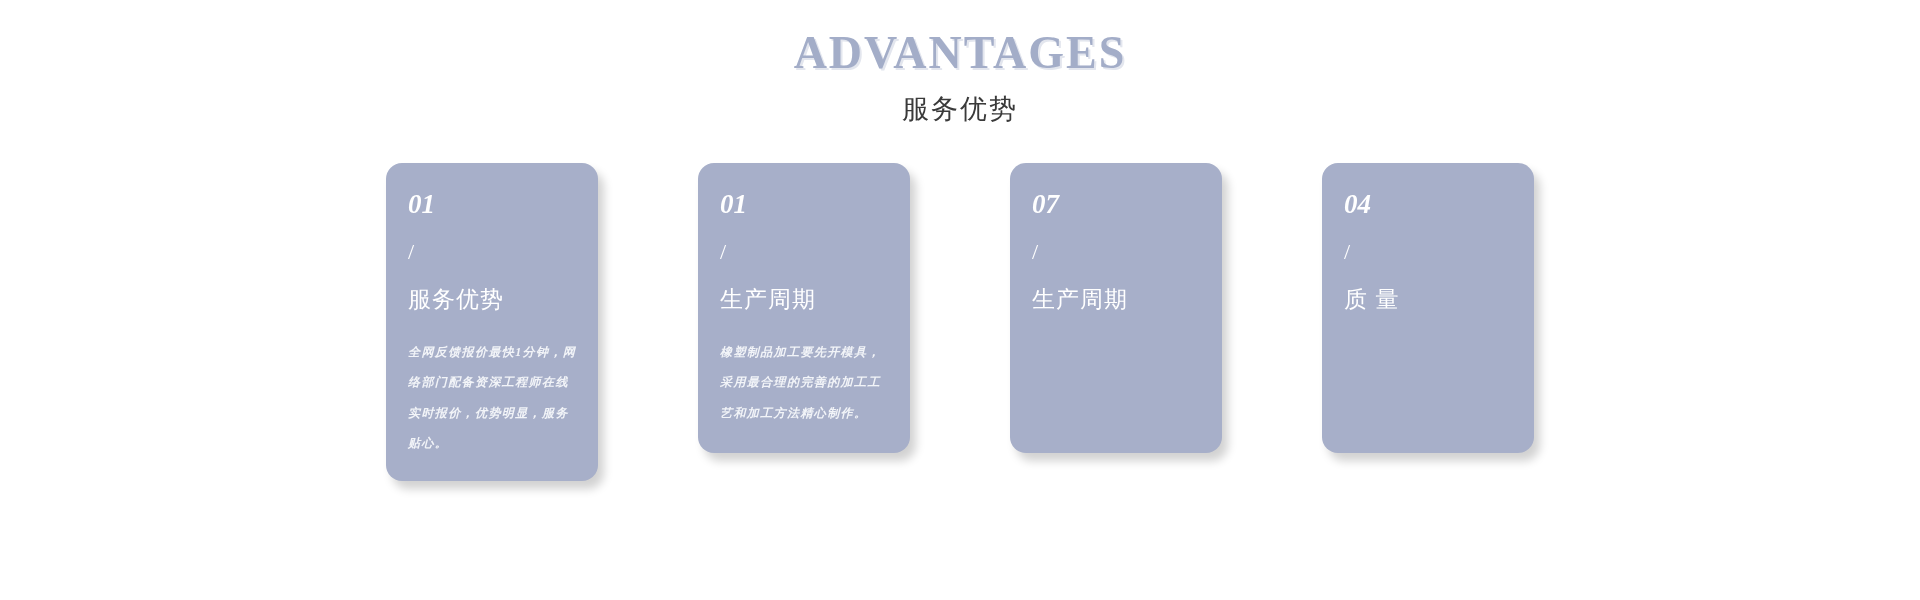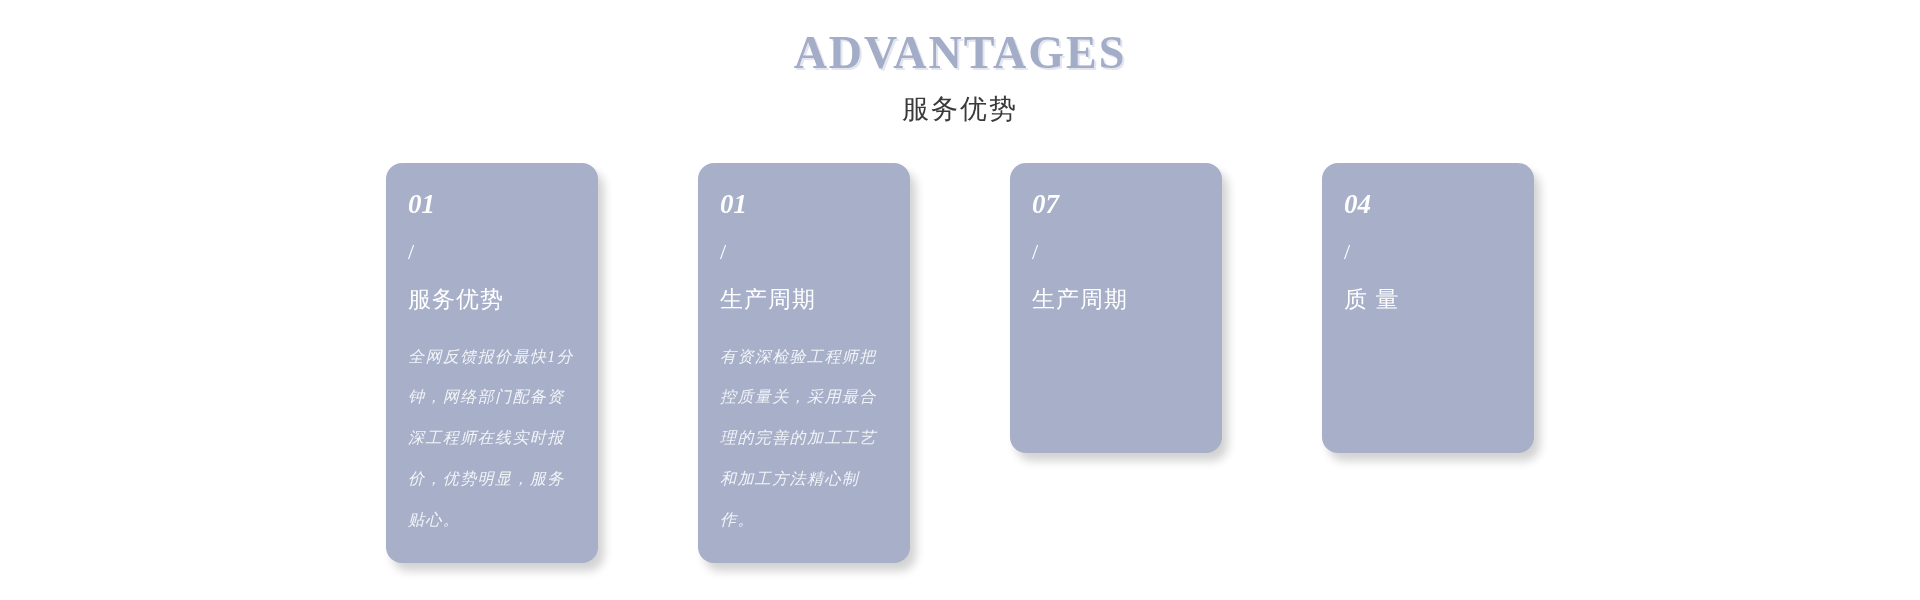--- a/index.html
+++ b/index.html
@@ -81,25 +81,26 @@
   }
   .card-title {
     font-family: "Liberation Sans", sans-serif;
     font-size: 23px;
     color: #ffffff;
     letter-spacing: 1px;
   }
   .card-body {
     font-family: "Liberation Serif", serif;
     font-style: italic;
-    font-size: 16px;
+    font-size: 12px;
     line-height: 2.55;
     color: #f2f4f8;
     letter-spacing: 1.4px;
     word-break: break-all;
+    font-weight: bold;
   }
 </style>
 </head>
 <body>
 
 <div class="page">
 
   <div class="header">
     <div class="header-title">ADVANTAGES</div>
     <div class="header-subtitle">服务优势</div>
@@ -115,21 +116,21 @@
       </div>
       <div class="card-body">全网反馈报价最快1分钟，网络部门配备资深工程师在线实时报价，优势明显，服务贴心。</div>
     </div>
 
     <div class="card">
       <div class="card-heading">
         <span class="card-number">01</span>
         <span class="card-slash">/</span>
         <span class="card-title">生产周期</span>
       </div>
-      <div class="card-body">有资深检验工程师把控质量关，采用最合理的完善的加工工艺和加工方法精心制作。</div>
+      <div class="card-body">橡塑制品加工要先开模具，采用最合理的完善的加工工艺和加工方法精心制作。</div>
     </div>
 
     <div class="card">
       <div class="card-heading">
         <span class="card-number">07</span>
         <span class="card-slash">/</span>
         <span class="card-title">生产周期</span>
       </div>
     </div>
 

